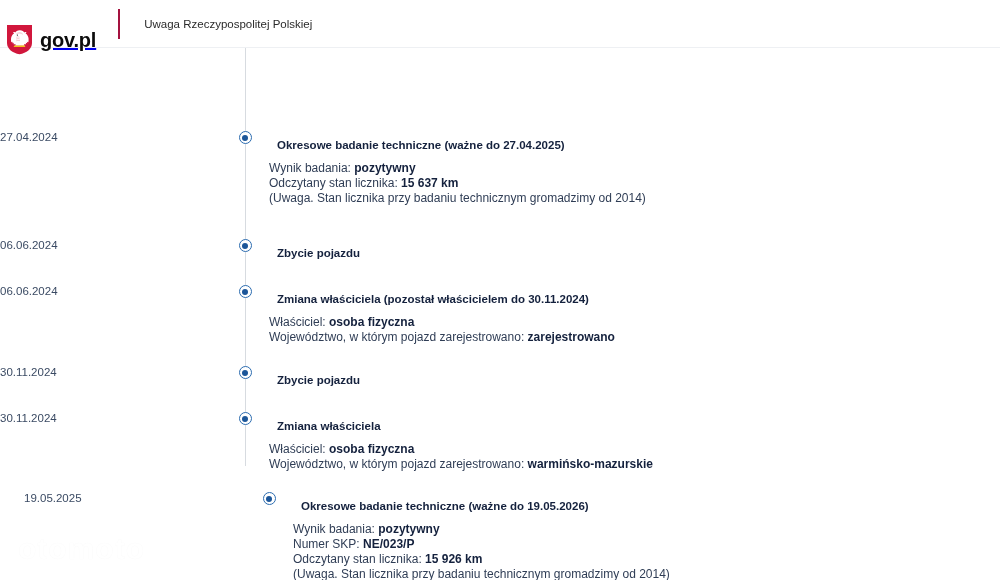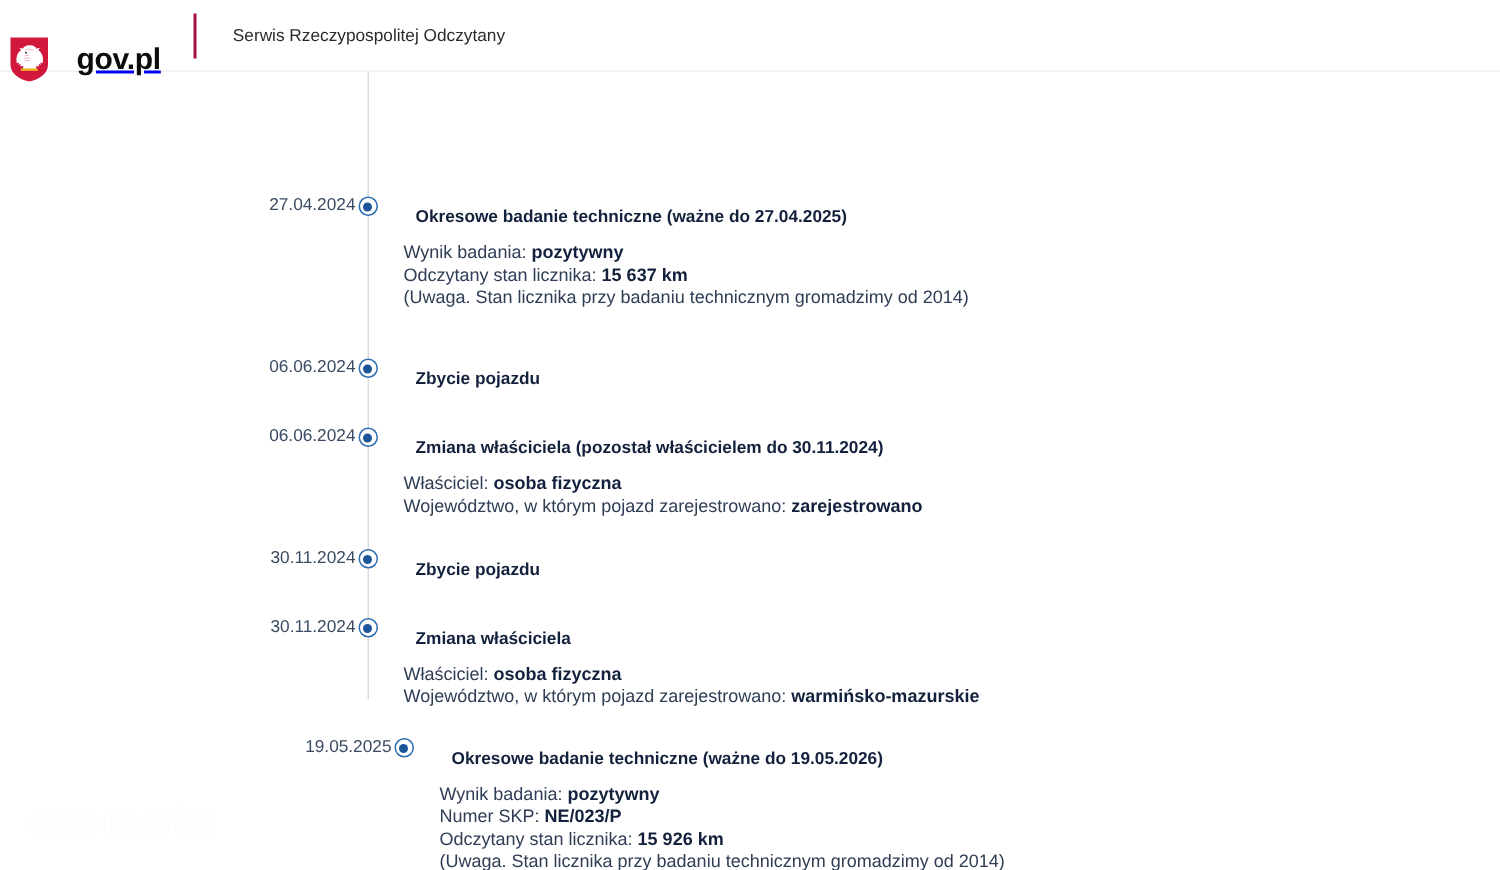--- a/index.html
+++ b/index.html
@@ -22,21 +22,21 @@
     box-sizing: border-box;
     border-bottom: 1px solid #eef0f3;
     display: flex;
     align-items: center;
     padding: 0 0 0 6px;
     background: #ffffff;
   }
   .brand {
     display: flex;
     align-items: center;
-    gap: 18px;
+    gap: 7px;
     margin-top: 32px;
   }
   .emblem {
     width: 27px;
     height: 31px;
     display: block;
     flex: none;
   }
   .brand-word {
     font-size: 20px;
@@ -83,21 +83,21 @@
     position: relative;
     display: block;
     min-height: 0;
   }
   .tl-row {
     display: flex;
     align-items: flex-start;
   }
   .tl-date {
     width: 237px;
-    text-align: right;
+    text-align: left;
     font-size: 11.5px;
     color: #3a4a63;
     white-space: nowrap;
     padding-top: 1px;
     flex: none;
   }
   .tl-marker {
     position: relative;
     width: 16px;
     flex: none;
@@ -187,21 +187,21 @@
         <path d="M13.5 6.2 c-2.1 0-3.6 1-4.3 2.3 -0.6-0.4-1.5-0.6-2.2-0.3 0.5 0.3 0.9 0.8 1 1.3 -1.6 1-2.6 2.7-2.9 4.6 -0.25 1.6-0.1 3 0.15 4.1 l1.5-0.55 -0.5 1.5 1.6-0.45 -0.35 1.45 h2.2 l-0.55 1.6 h9.3 l-0.55-1.6 h2.2 l-0.35-1.45 1.6 0.45 -0.5-1.5 1.5 0.55 c0.25-1.1 0.4-2.5 0.15-4.1 -0.3-1.9-1.3-3.6-2.9-4.6 0.1-0.5 0.5-1 1-1.3 -0.7-0.3-1.6-0.1-2.2 0.3 -0.7-1.3-2.2-2.3-4.3-2.3 z" fill="#ffffff"></path>
         <path d="M13.5 8.1 c-1.9 0-3.3 1.2-3.6 2.6 1-0.7 2.2-1 3.6-1 1.4 0 2.6 0.3 3.6 1 -0.3-1.4-1.7-2.6-3.6-2.6 z" fill="#d1173c" opacity="0.18"></path>
         <circle cx="11.4" cy="11.1" r="0.62" fill="#1a1a1a"></circle>
         <path d="M8.2 21.6 h10.6 l0.5 1.5 H7.7 z" fill="#f0c420"></path>
         <path d="M10.2 13.4 c1.2-0.6 2.3-0.6 3.3-0.2 M10.1 15.1 c1.4-0.6 2.6-0.6 3.6-0.15 M10.2 16.8 c1.5-0.55 2.8-0.5 3.8 0" stroke="#d1173c" stroke-width="0.45" fill="none" opacity="0.5"></path>
       </svg>
     </span>
     <span class="brand-word">gov.pl</span>
   </a>
   <span class="header-sep"></span>
-  <span class="header-tagline">Serwis Rzeczypospolitej Odczytany</span>
+  <span class="header-tagline">Uwaga Rzeczypospolitej Polskiej</span>
 </header>
 
 <main class="timeline-wrap">
   <span class="timeline-axis"></span>
   <ul class="timeline" id="timeline-list">
       <li class="tl-item" style="position: absolute; top: 82px; left: 0px; right: 0px;">
         <div class="tl-row">
           <div class="tl-date">27.04.2024</div>
           <div class="tl-marker">
             <span class="dot"></span>

